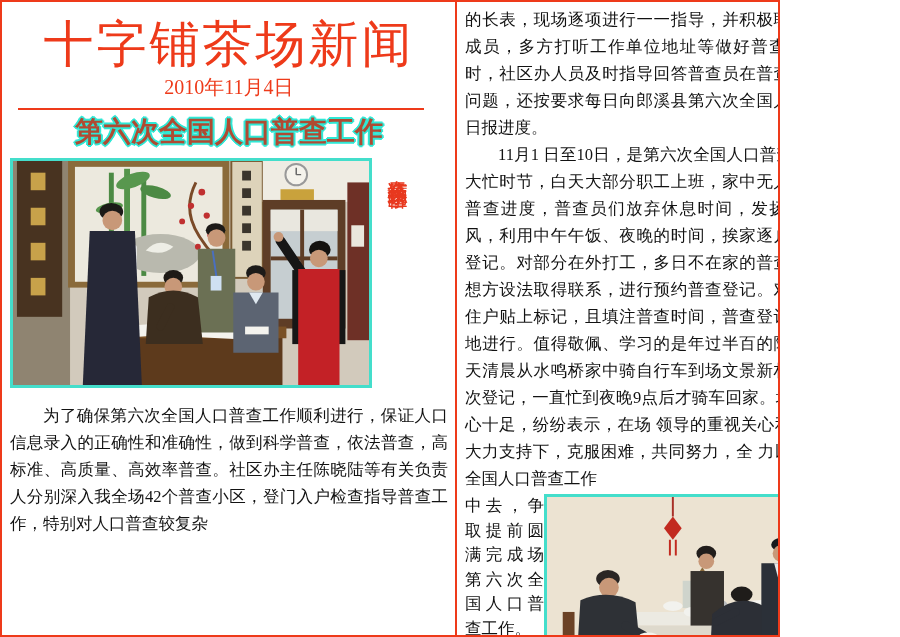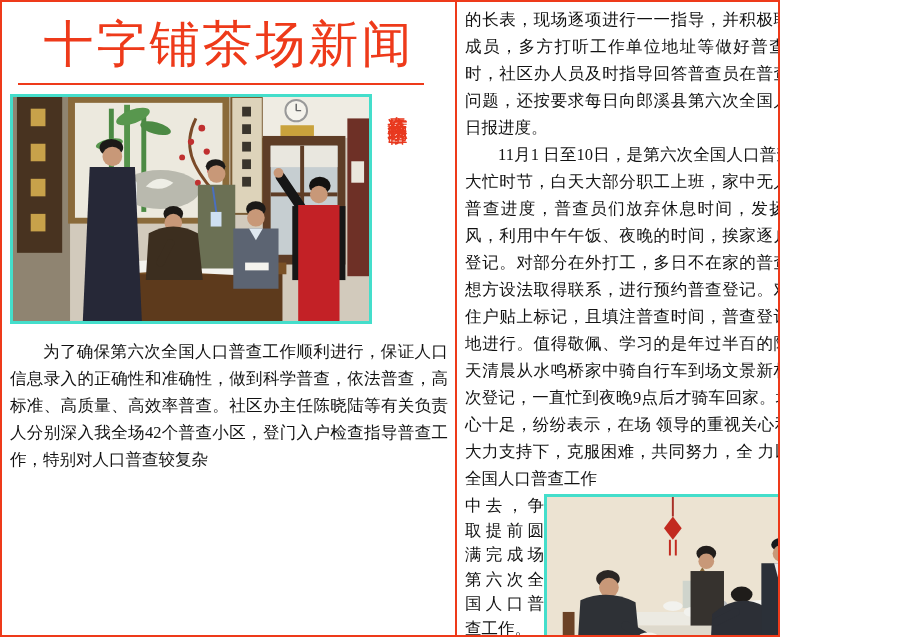--- a/index.html
+++ b/index.html
@@ -54,23 +54,25 @@
   .tail{text-indent:0;line-height:24.5px;}
   .photo2{width:352px;height:226px;}
 </style>
 </head>
 <body>
 
 <div class="page">
 
   <div class="col col-left">
     <h1 class="masthead-title">十字铺茶场新闻</h1>
+    <div class="issue-date">2010年11月4日</div>
     <hr class="masthead-rule">
 
     <div class="headline">
+      <div>第六次全国人口普查工作</div>
     </div>
 
     <div class="photo-row">
       <figure class="photo photo1">
         <svg viewBox="0 0 362 230" width="356" height="224" preserveAspectRatio="none">
           <rect width="362" height="230" fill="#d2cabc"></rect>
           <rect x="0" y="0" width="58" height="230" fill="#8f8471"></rect>
           <g>
             <rect x="4" y="0" width="46" height="160" fill="#483320"></rect>
             <rect x="18" y="12" width="15" height="18" fill="#c8a24a"></rect>

